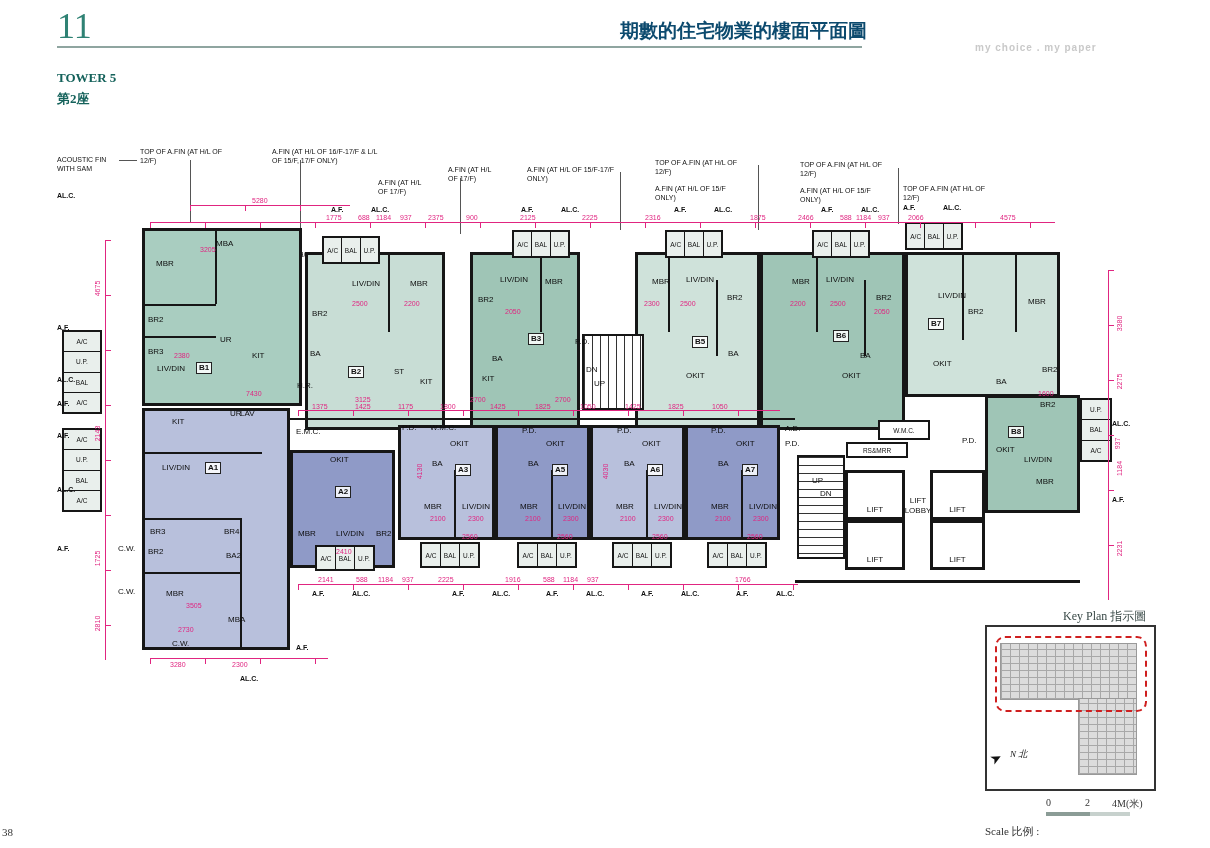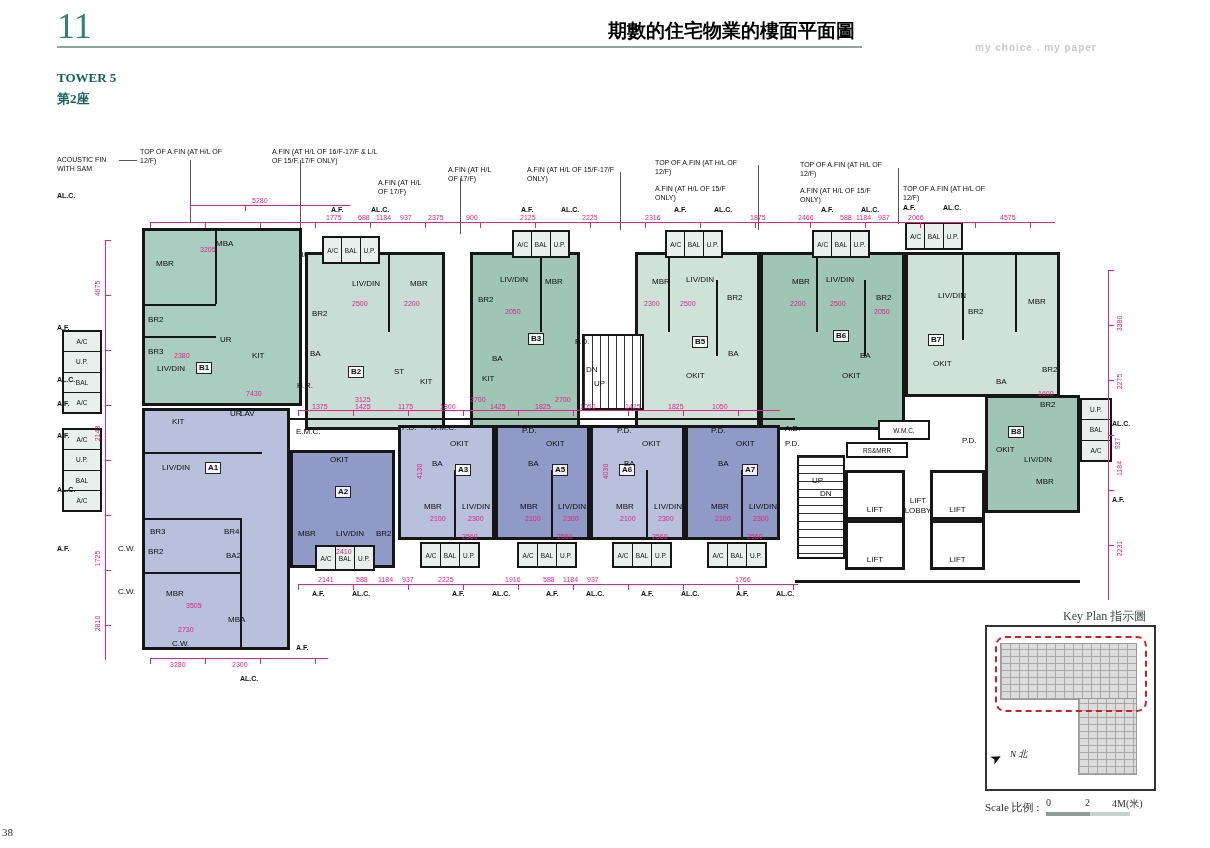--- a/index.html
+++ b/index.html
@@ -1,21 +1,21 @@
 <!DOCTYPE html>
 <html><head>
 <meta charset="utf-8">
 <style>
   html,body{margin:0;padding:0;background:#fff;}
   #page{position:relative;width:1210px;height:848px;background:#fff;overflow:hidden;
         font-family:"Liberation Sans",sans-serif;}
   
   .secno{position:absolute;font:36px "Liberation Serif",serif;color:#2f8274;}
   .title-en{position:absolute;font:20px "Liberation Serif",serif;color:#47625e;letter-spacing:.5px;white-space:nowrap;}
-  .title-zh{position:absolute;font:bold 19px "Liberation Serif",serif;color:#000000;white-space:nowrap;}
+  .title-zh{position:absolute;font:bold 19px "Liberation Serif",serif;color:#0c4a6e;white-space:nowrap;margin-left:12px;}
   .hr-rule{position:absolute;height:2px;background:#8fa5a0;}
   .sub{position:absolute;font:bold 13px "Liberation Serif",serif;color:#15625b;white-space:nowrap;}
   
   .wm-tag{position:absolute;font:bold 10px "Liberation Sans",sans-serif;color:#c9c9c9;letter-spacing:1px;}
   .wm-logo{position:absolute;font:bold 64px "Liberation Sans",sans-serif;color:#d8d8d8;letter-spacing:-3px;line-height:1;}
   
   .unit{position:absolute;border:3px solid #161616;box-sizing:border-box;}
   .pod{position:absolute;display:flex;border:2px solid #161616;box-sizing:border-box;background:#e9efec;}
   .pod>span{flex:1;display:flex;align-items:center;justify-content:center;font-size:6.5px;color:#111;
             border-right:1px solid #161616;overflow:hidden;white-space:nowrap;}
@@ -48,21 +48,21 @@
   .lobby{position:absolute;font:8px/1.3 "Liberation Sans",sans-serif;color:#111;white-space:pre-line;text-align:center;}
   
   .kp-title{position:absolute;font:12px "Liberation Serif",serif;color:#3a4a48;white-space:nowrap;}
   .kp-box{position:absolute;border:2px solid #333;background:#fff;}
   .fp{position:absolute;background-color:#dcdcdc;border:1px solid #999;
       background-image:repeating-linear-gradient(0deg,#a8a8a8 0 1px,transparent 1px 7px),
                        repeating-linear-gradient(90deg,#a8a8a8 0 1px,transparent 1px 9px);}
   .kp-red{position:absolute;border:2px dashed #cf1f1f;border-radius:10px;}
   .north{position:absolute;font:14px "Liberation Sans",sans-serif;color:#111;transform:rotate(-28deg);}
   .north-lab{position:absolute;font:italic 9px "Liberation Serif",serif;color:#111;white-space:nowrap;}
-  .scale-lab{position:absolute;font:11px "Liberation Serif",serif;color:#333;white-space:nowrap;}
+  .scale-lab{position:absolute;font:11px "Liberation Serif",serif;color:#333;white-space:nowrap;margin-top:24px;}
   .scale-num{position:absolute;font:10px "Liberation Serif",serif;color:#333;white-space:nowrap;}
   .sbar1{position:absolute;height:4px;background:#8b9c96;}
   .sbar2{position:absolute;height:4px;background:#c7d1cd;}
   .pageno{position:absolute;font:11px "Liberation Serif",serif;color:#333;}
 </style>
 </head>
 <body>
 
 <div id="page">
 
@@ -224,27 +224,27 @@
       <span>LIFT</span>
     </div>
   <div class="lobby" style="left:900px;top:496px;width:36px">LIFT
 LOBBY</div>
 
   <div class="badge" style="left:196px;top:362px">B1</div>
   <div class="badge" style="left:348px;top:366px">B2</div>
   <div class="badge" style="left:528px;top:333px">B3</div>
   <div class="badge" style="left:692px;top:336px">B5</div>
   <div class="badge" style="left:833px;top:330px">B6</div>
-  <div class="badge" style="left:928px;top:334px">B7</div>
+  <div class="badge" style="left:928px;top:318px">B7</div>
   <div class="badge" style="left:1008px;top:426px">B8</div>
   <div class="badge" style="left:205px;top:462px">A1</div>
   <div class="badge" style="left:335px;top:486px">A2</div>
   <div class="badge" style="left:455px;top:464px">A3</div>
   <div class="badge" style="left:552px;top:464px">A5</div>
-  <div class="badge" style="left:619px;top:464px">A6</div>
+  <div class="badge" style="left:647px;top:464px">A6</div>
   <div class="badge" style="left:742px;top:464px">A7</div>
 
   <div class="rl" style="left:156px;top:260px">MBR</div>
   <div class="rl" style="left:216px;top:240px">MBA</div>
   <div class="rl" style="left:148px;top:316px">BR2</div>
   <div class="rl" style="left:148px;top:348px">BR3</div>
   <div class="rl" style="left:220px;top:336px">UR</div>
   <div class="rl" style="left:252px;top:352px">KIT</div>
   <div class="rl" style="left:157px;top:365px">LIV/DIN</div>
 

